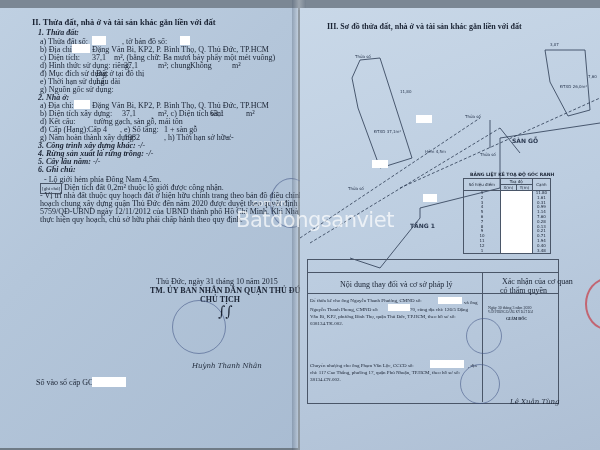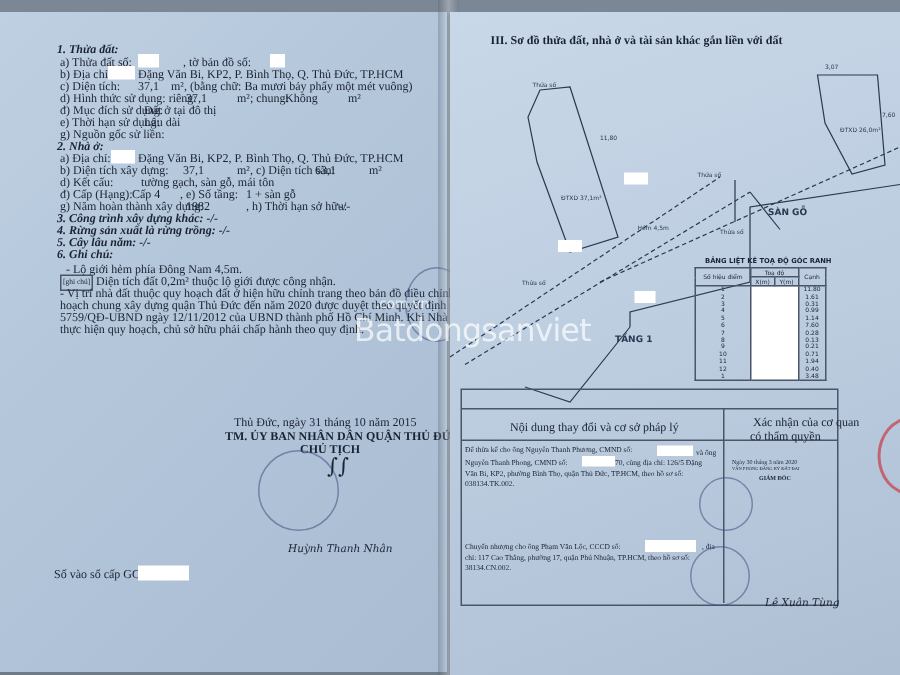--- a/index.html
+++ b/index.html
@@ -20,20 +20,21 @@
   .sig{position:absolute;font-family:"DejaVu Serif",serif;font-style:italic;font-size:7px;}
   table.coords{position:absolute;border-collapse:collapse;font-family:"DejaVu Sans",sans-serif;font-size:4px;}
   table.coords td,table.coords th{border:1px solid #4a5668;padding:0 1px;text-align:center;font-weight:normal;}
 </style>
 </head>
 <body>
 
 <div class="topstrip"></div>
 
 <div class="page left">
+  <div class="t b" style="left:32px;top:10px;font-size:8.5px;">II. Thửa đất, nhà ở và tài sản khác gắn liền với đất</div>
   <div class="t b i" style="left:38px;top:20px;">1. Thửa đất:</div>
 
   <div class="t" style="left:40px;top:29px;">a) Thửa đất số:</div>
   <div class="redact" style="left:92px;top:28px;width:14px;height:9px;"></div>
   <div class="t" style="left:122px;top:29px;">, tờ bản đồ số:</div>
   <div class="redact" style="left:180px;top:28px;width:10px;height:9px;"></div>
 
   <div class="t" style="left:40px;top:37px;">b) Địa chỉ:</div>
   <div class="redact" style="left:72px;top:36px;width:18px;height:9px;"></div>
   <div class="t" style="left:92px;top:37px;">Đặng Văn Bi, KP2, P. Bình Thọ, Q. Thủ Đức, TP.HCM</div>
@@ -47,21 +48,21 @@
   <div class="t" style="left:158px;top:53px;">m²; chung:</div>
   <div class="t" style="left:190px;top:53px;">Không</div>
   <div class="t" style="left:232px;top:53px;">m²</div>
 
   <div class="t" style="left:40px;top:61px;">đ) Mục đích sử dụng:</div>
   <div class="t" style="left:96px;top:61px;">Đất ở tại đô thị</div>
 
   <div class="t" style="left:40px;top:69px;text-align:right;">e) Thời hạn sử dụng:</div>
   <div class="t" style="left:96px;top:69px;">Lâu dài</div>
 
-  <div class="t" style="left:40px;top:77px;">g) Nguồn gốc sử liền:</div>
+  <div class="t" style="left:40px;top:77px;">g) Nguồn gốc sử dụng:</div>
 
   <div class="t b i" style="left:38px;top:85px;">2. Nhà ở:</div>
   <div class="t" style="left:40px;top:93px;">a) Địa chỉ:</div>
   <div class="redact" style="left:74px;top:92px;width:16px;height:9px;"></div>
   <div class="t" style="left:92px;top:93px;">Đặng Văn Bi, KP2, P. Bình Thọ, Q. Thủ Đức, TP.HCM</div>
 
   <div class="t" style="left:40px;top:101px;">b) Diện tích xây dựng:</div>
   <div class="t" style="left:122px;top:101px;">37,1</div>
   <div class="t" style="left:158px;top:101px;">m², c) Diện tích sàn:</div>
   <div class="t" style="left:210px;top:101px;">63,1</div>

